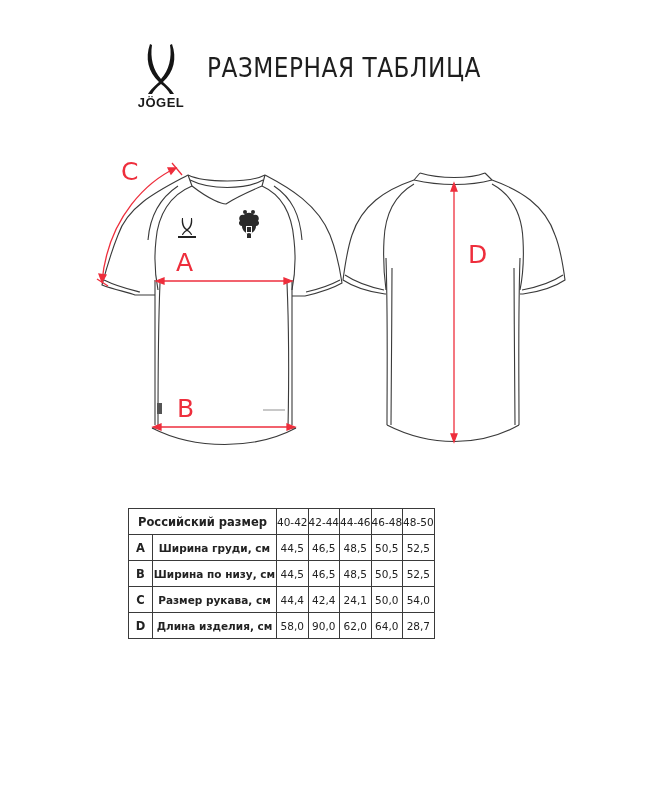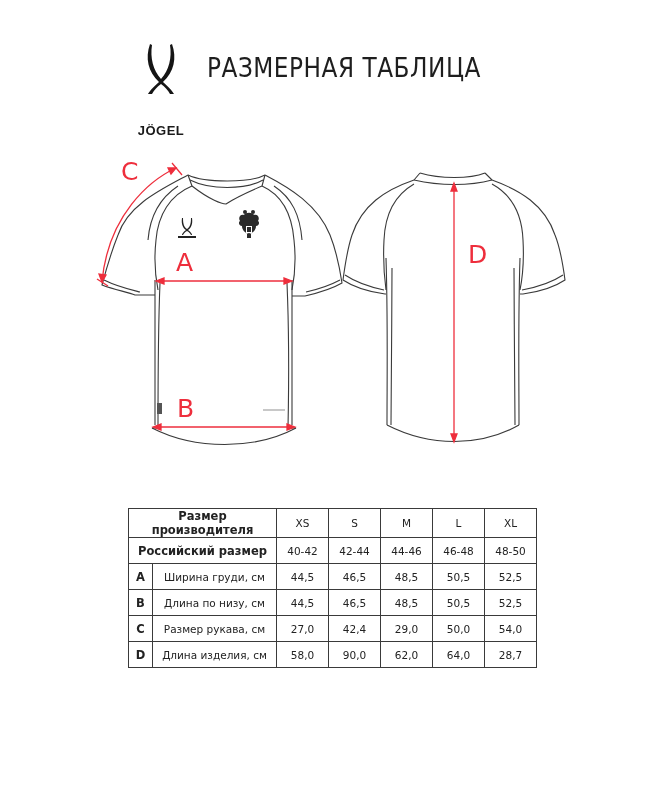--- a/index.html
+++ b/index.html
@@ -1,27 +1,27 @@
 <!DOCTYPE html>
 <html><head>
 <meta charset="utf-8">
 <style>
   html, body { margin:0; padding:0; background:#ffffff; }
   body { width:665px; height:800px; position:relative; overflow:hidden; font-family:"DejaVu Sans", sans-serif; color:#1f1f1f; }
   .abs { position:absolute; }
   .logo { left:128px; top:38px; width:66px; height:72px; }
-  .logo-text { position:absolute; left:0; top:57px; width:66px; text-align:center; font-family:"Liberation Sans", sans-serif; font-weight:700; font-size:13px; letter-spacing:0.5px; color:#1a1a1a;margin-top:28px; }
+  .logo-text { position:absolute; left:0; top:57px; width:66px; text-align:center; font-family:"Liberation Sans", sans-serif; font-weight:700; font-size:13px; letter-spacing:0.5px; color:#1a1a1a; }
   .title { left:207px; top:52px; font-family:"DejaVu Sans", sans-serif; font-size:27px; font-weight:400; letter-spacing:0.6px; color:#1e1e1e; white-space:nowrap; transform:scaleX(0.86); transform-origin:left center; }
   .diagram { left:0; top:140px; width:665px; height:330px; }
   .lbl { position:absolute; font-family:"DejaVu Sans", sans-serif; font-size:25px; color:#ee2e3c; line-height:1; }
   table.size { position:absolute; left:128px; top:508px; border-collapse:collapse; font-family:"DejaVu Sans", sans-serif; font-size:10.5px; color:#222; }
   table.size td { border:1.5px solid #3a3a3a; height:25px; padding:0; text-align:center; vertical-align:middle; }
   td.hdr { font-weight:700; font-size:11.5px; }
   td.letter { width:23px; font-weight:700; font-size:11.5px; }
-  td.param { width:123px; }
+  td.param { width:123px;font-weight:bold; }
   td.val { width:51px; }
   .tiny-tag { position:absolute; left:157px; top:403px; width:5px; height:11px; background:#555; }
   .tiny-text { position:absolute; left:263px; top:409px; width:22px; height:2px; background:#c8c8c8; }
 </style>
 </head>
 <body>
 
 <div class="abs logo">
   <svg width="66" height="56" viewBox="0 0 66 56">
     <path d="M22 6 C17 20 20 34 31 44 C24 50 21 54 20 56 L24 56 C26 52 29 49 33 46 C37 49 40 52 42 56 L46 56 C45 54 42 50 35 44 C46 34 49 20 44 6 L42 7 C44 20 41 32 33 41 C25 32 22 20 24 7 Z" fill="#151515"></path>
@@ -119,60 +119,52 @@
 <div class="tiny-tag"></div>
 <div class="tiny-text"></div>
 
 <div class="lbl" style="left:121px; top:159px;">C</div>
 <div class="lbl" style="left:176px; top:250px;">A</div>
 <div class="lbl" style="left:177px; top:396px;">B</div>
 <div class="lbl" style="left:468px; top:242px;">D</div>
 
 <table class="size">
   <tbody>
-      <tr>
-    <td class="hdr" colspan="2">Размер производителя</td>
-    <td class="val">XS</td>
-    <td class="val">S</td>
-    <td class="val">M</td>
-    <td class="val">L</td>
-    <td class="val">XL</td>
-  </tr>
   <tr>
     <td class="hdr" colspan="2">Российский размер</td>
     <td>40-42</td>
     <td>42-44</td>
     <td>44-46</td>
     <td>46-48</td>
     <td>48-50</td>
   </tr>
   <tr>
     <td class="letter">A</td>
     <td class="param">Ширина груди, см</td>
     <td>44,5</td>
     <td>46,5</td>
     <td>48,5</td>
     <td>50,5</td>
     <td>52,5</td>
   </tr>
   <tr>
     <td class="letter">B</td>
-    <td class="param">Длина по низу, см</td>
+    <td class="param">Ширина по низу, см</td>
     <td>44,5</td>
     <td>46,5</td>
     <td>48,5</td>
     <td>50,5</td>
     <td>52,5</td>
   </tr>
   <tr>
     <td class="letter">C</td>
     <td class="param">Размер рукава, см</td>
-    <td>27,0</td>
+    <td>44,4</td>
     <td>42,4</td>
-    <td>29,0</td>
+    <td>24,1</td>
     <td>50,0</td>
     <td>54,0</td>
   </tr>
   <tr>
     <td class="letter">D</td>
     <td class="param">Длина изделия, см</td>
     <td>58,0</td>
     <td>90,0</td>
     <td>62,0</td>
     <td>64,0</td>

